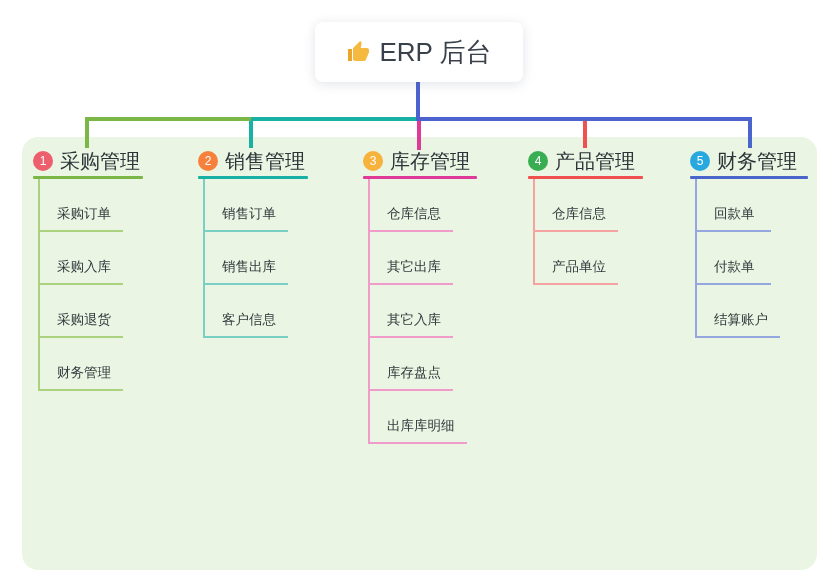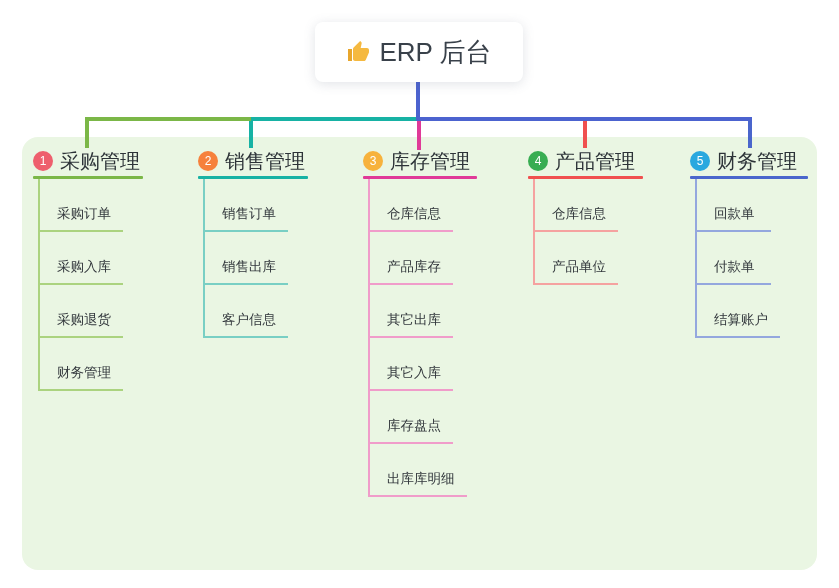--- a/index.html
+++ b/index.html
@@ -106,23 +106,20 @@
     <div class="branch-head">
       <span class="badge">3</span>
       <span class="branch-label">库存管理</span>
     </div>
     <div class="branch-underline"></div>
     <div class="children">
       <div class="child">
           <span>仓库信息</span>
         </div>
       <div class="child">
-          <span>产品库存</span>
-        </div>
-      <div class="child">
           <span>其它出库</span>
         </div>
       <div class="child">
           <span>其它入库</span>
         </div>
       <div class="child">
           <span>库存盘点</span>
         </div>
       <div class="child">
           <span>出库库明细</span>

